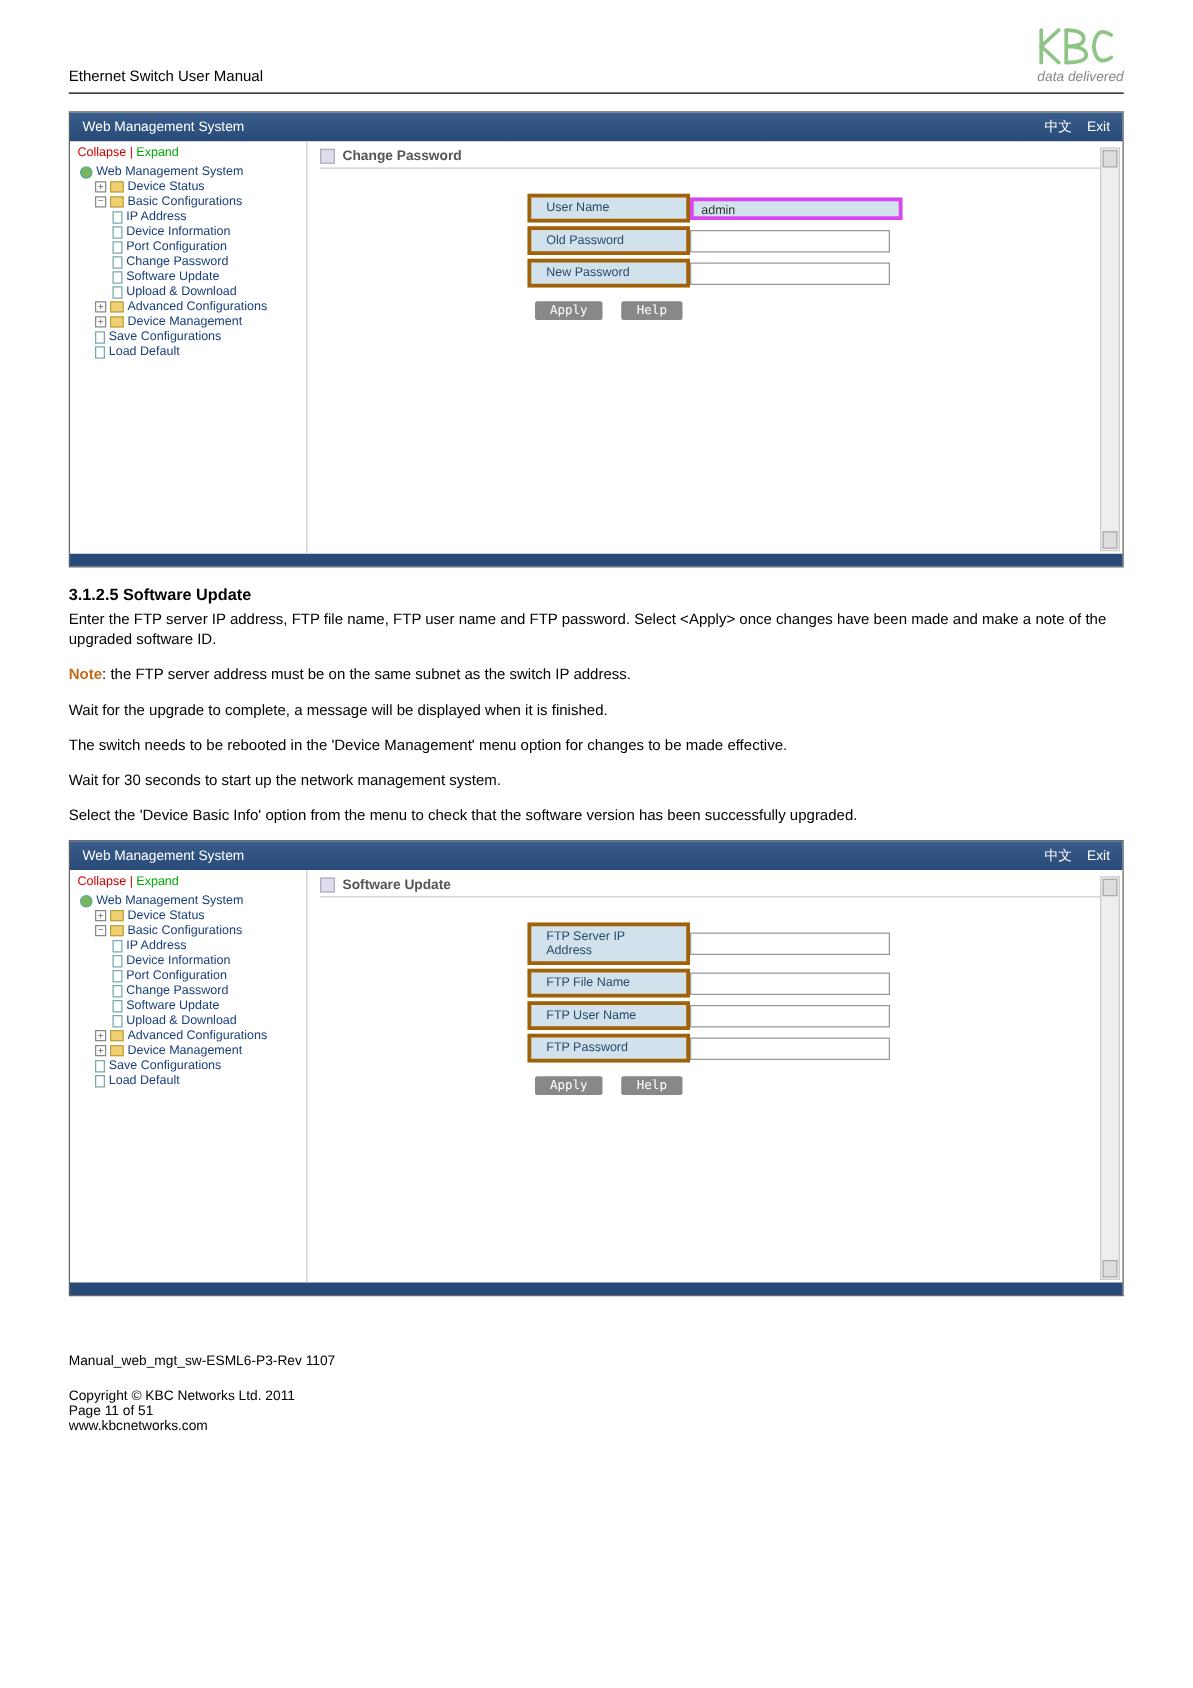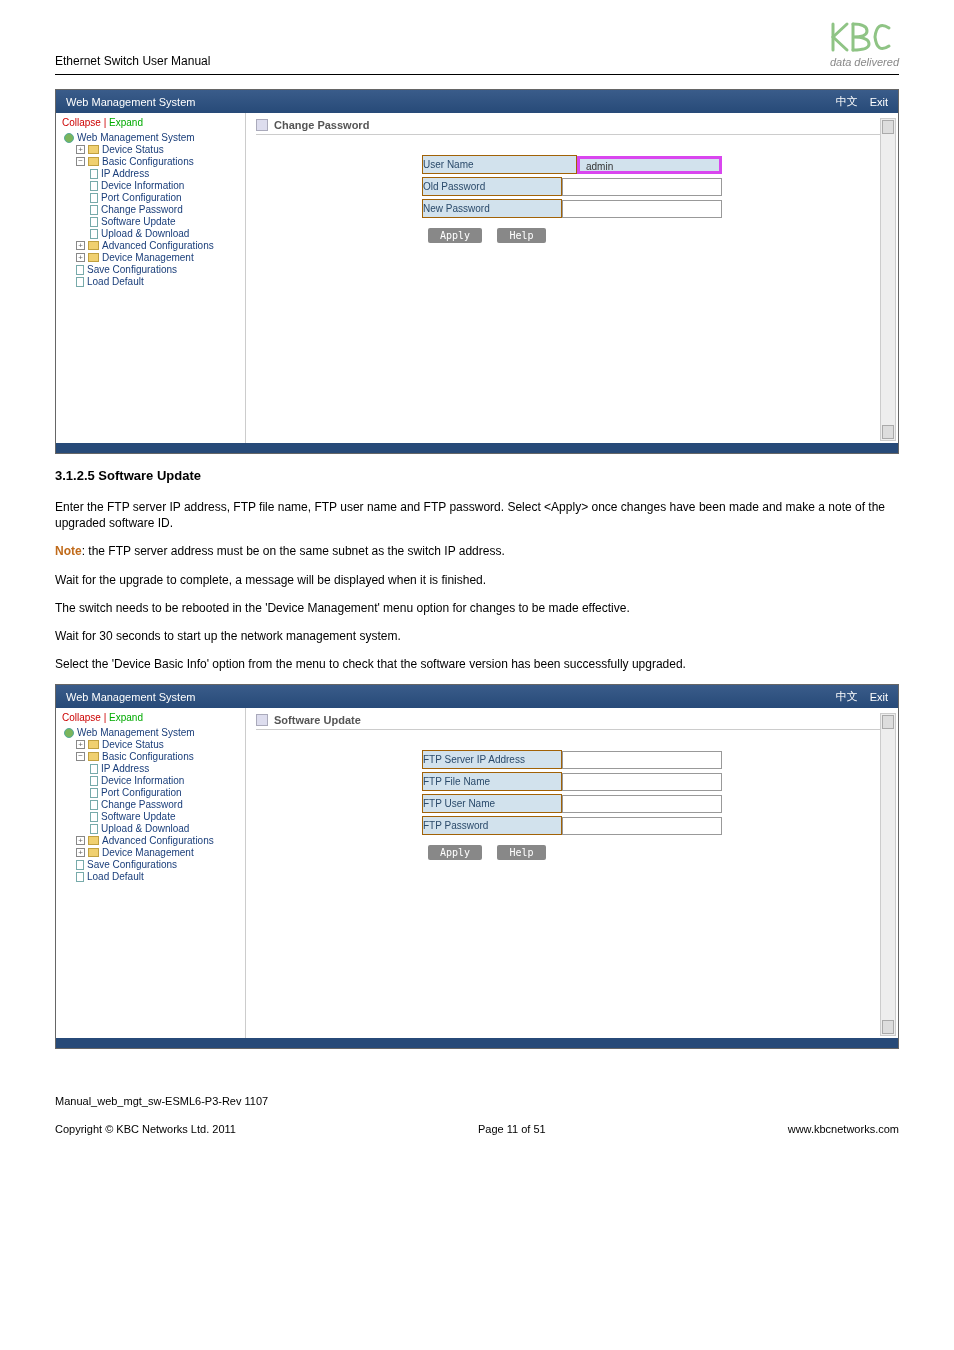--- a/index.html
+++ b/index.html
@@ -25,37 +25,37 @@
   .iplus { display: inline-block; width: 9px; height: 9px; border: 1px solid #888; font-size: 8px; line-height: 7px; text-align: center; color: #666; }
   .iminus { display: inline-block; width: 9px; height: 9px; border: 1px solid #888; font-size: 8px; line-height: 6px; text-align: center; color: #666; }
   .ifolder { display: inline-block; width: 11px; height: 9px; background: #f0d070; border: 1px solid #c0a040; }
   .ipage { display: inline-block; width: 8px; height: 10px; background: #fff; border: 1px solid #7aa; position: relative; }
   .iglobe { display: inline-block; width: 10px; height: 10px; border-radius: 50%; background: #7ab55c; border: 1px solid #5a9; }
   .ss-main { flex: 1; padding: 6px 10px; }
   .panel-head { display: flex; align-items: center; gap: 6px; font-size: 11px; font-weight: bold; color: #555; border-bottom: 1px solid #ccc; padding-bottom: 3px; margin-bottom: 20px; }
   .panel-head-icon { width: 12px; height: 12px; background: #dde; border: 1px solid #aab; }
   .form-area { width: 300px; margin: 0 auto; }
   .form-row { display: flex; align-items: center; margin-bottom: 3px; }
-  .form-label { width: 155px; background: #d2e2ed; font-size: 10px; color: #2a4a6a; padding: 3px 0; border: 1px solid #a16207; }
+  .form-label { width: 130px; background: #d2e2ed; font-size: 10px; color: #2a4a6a; padding: 3px 12px; border: 3px solid #a16207; }
   .form-input { flex: 1; }
   .form-input input { width: 160px; height: 18px; border: 1px solid #999; font-size: 10px; padding: 1px 3px; }
   .form-value { flex: 1; height: 18px; border: 3px solid #d946ef; background: #d2e2ed; font-size: 10px; padding: 2px 6px; color: #333; }
   .btn-row { text-align: left; margin-top: 10px; }
   .gbtn { display: inline-block; background: #888; color: #fff; font-size: 10px; padding: 2px 12px; border-radius: 2px; margin: 0 6px; font-family: monospace; }
   .ss-bottombar { height: 10px; background: #274a78; }
   .ss-scroll { position: absolute; right: 2px; top: 28px; bottom: 12px; width: 16px; background: #eee; border: 1px solid #ccc; }
   .ss-scroll::before { content:""; position:absolute; top:1px; left:1px; right:1px; height:12px; background:#ddd; border:1px solid #aaa; }
   .ss-scroll::after { content:""; position:absolute; bottom:1px; left:1px; right:1px; height:12px; background:#ddd; border:1px solid #aaa; }
   .caption { font-size: 12px; margin: 10px 0 16px; }
-  .section-h { font-size: 13px; font-weight: bold; margin-bottom: 16px; }
+  .section-h { font-size: 13px; font-weight: bold; margin-bottom: 4px; }
   .body-text { font-size: 12px; line-height: 1.35; margin-bottom: 12px; }
   .note-word { color: #c06a1a; font-weight: bold; }
   .footer { margin-top: 46px; }
   .footer-line1 { font-size: 11px; margin-bottom: 16px; }
-  .footer-line2 { display: flex; justify-content: space-between; font-size: 11px; margin-bottom: 20px; }
+  .footer-line2 { display: flex; justify-content: space-between; font-size: 11px; margin-bottom: 20px; flex-direction: column; }
 </style>
 </head>
 <body>
 <div class="page">
 
 <div class="header">
   <div class="header-left">Ethernet Switch User Manual</div>
   <div class="logo">
     <svg width="72" height="34" viewBox="0 0 72 34">
       <g fill="none" stroke="#8fc485" stroke-width="3" stroke-linecap="round">

